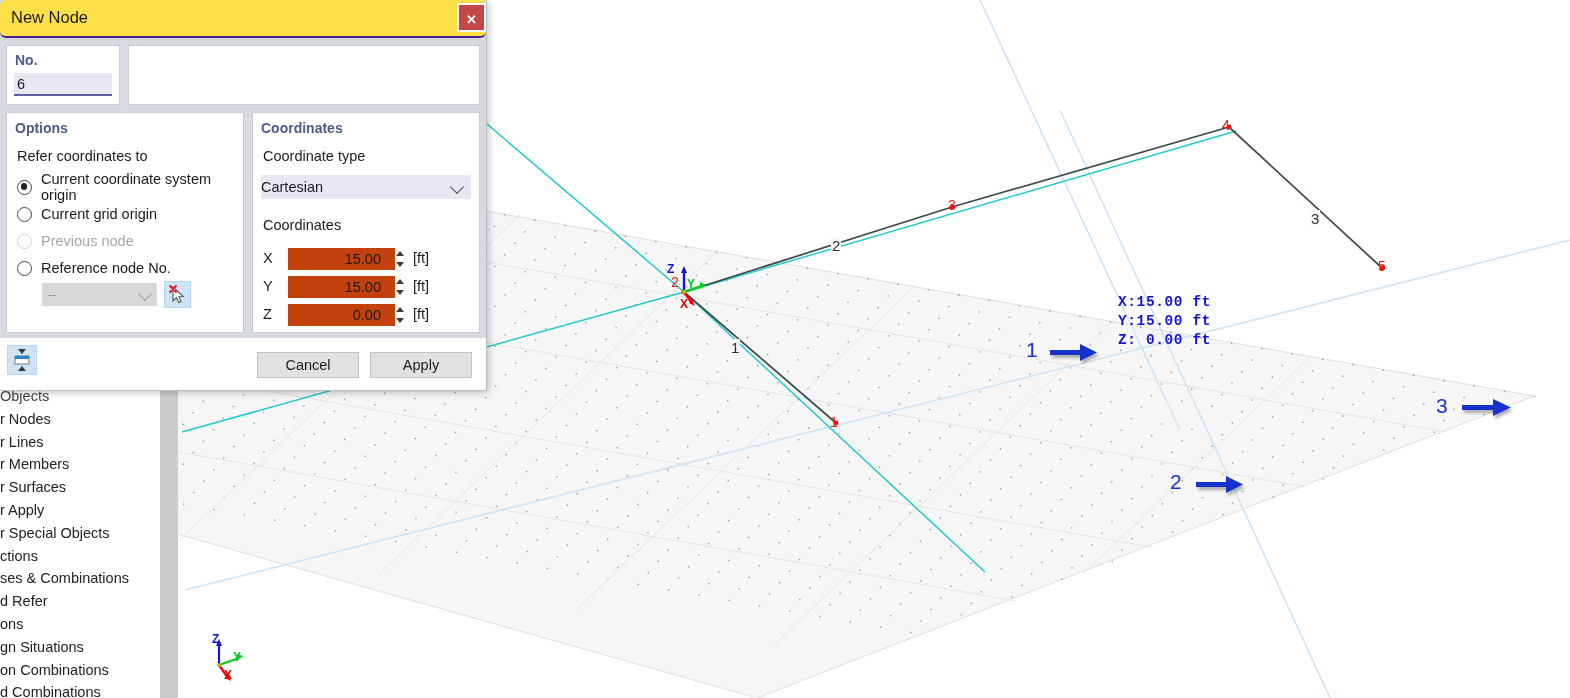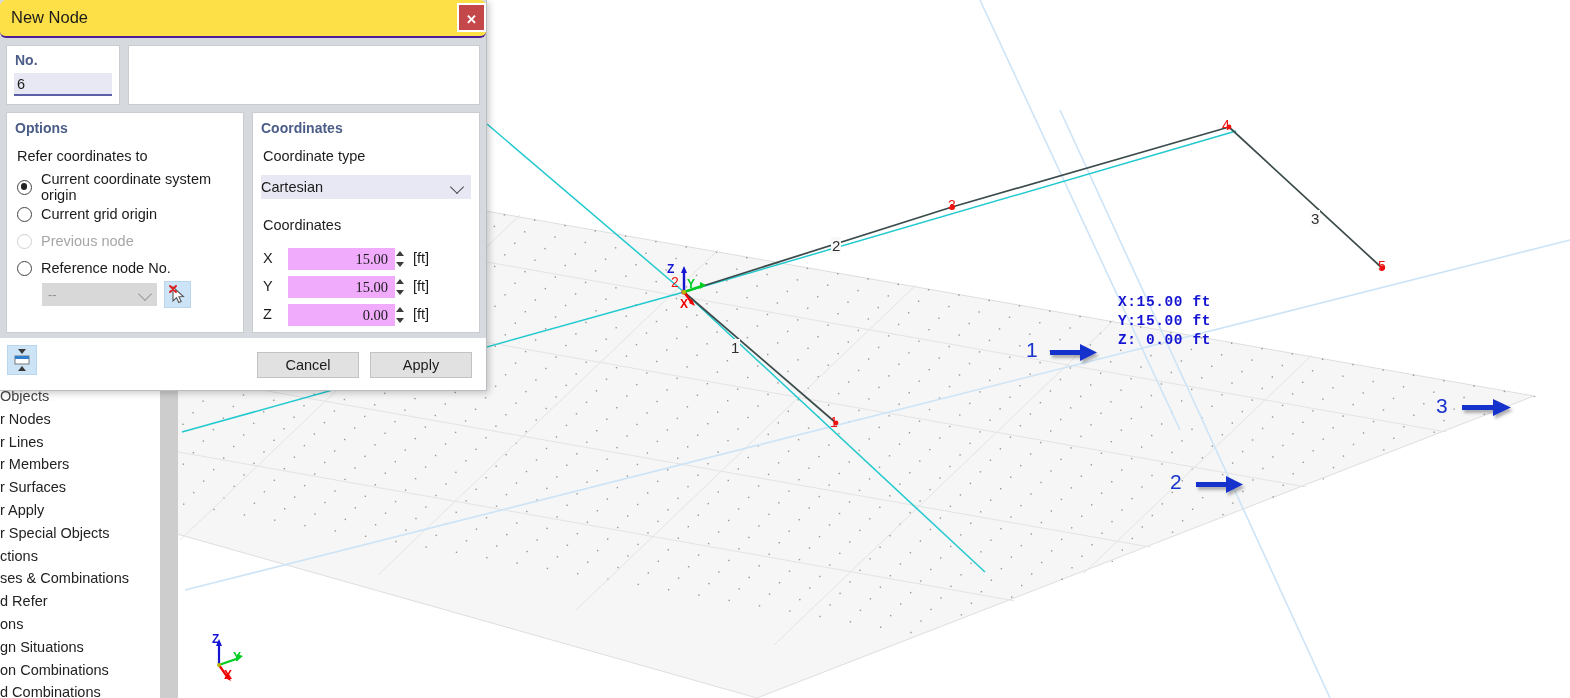--- a/index.html
+++ b/index.html
@@ -227,29 +227,29 @@
   }
   #coords-sub { position: absolute; left: 10px; top: 104px; font-size: 14.5px; color: #1b1b1b; }
   .coord-row { position: absolute; left: 10px; height: 22px; }
   .coord-row .axis {
     position: absolute; left: 0; top: 2px;
     font-size: 14.5px; color: #1b1b1b;
   }
   .coord-row .field {
     position: absolute; left: 25px; top: 0;
     width: 107px; height: 22px;
-    background: #f0abfc;
+    background: #c2410c;
     border: none;
     text-align: right;
     font-size: 14.5px;
     color: #1b1b1b;
-    padding-right: 7px;
+    padding-right: 14px;
     box-sizing: border-box;
     line-height: 22px;
-    font-family: Liberation Serif, serif;
+    font-family: Liberation Sans, sans-serif;
   }
   .coord-row .spin {
     position: absolute; left: 132px; top: 1px;
     width: 11px; height: 20px;
     cursor: pointer;
   }
   .coord-row .spin .up, .coord-row .spin .dn {
     position: absolute; left: 1px;
     width: 0; height: 0;
     border-left: 4.5px solid transparent;

